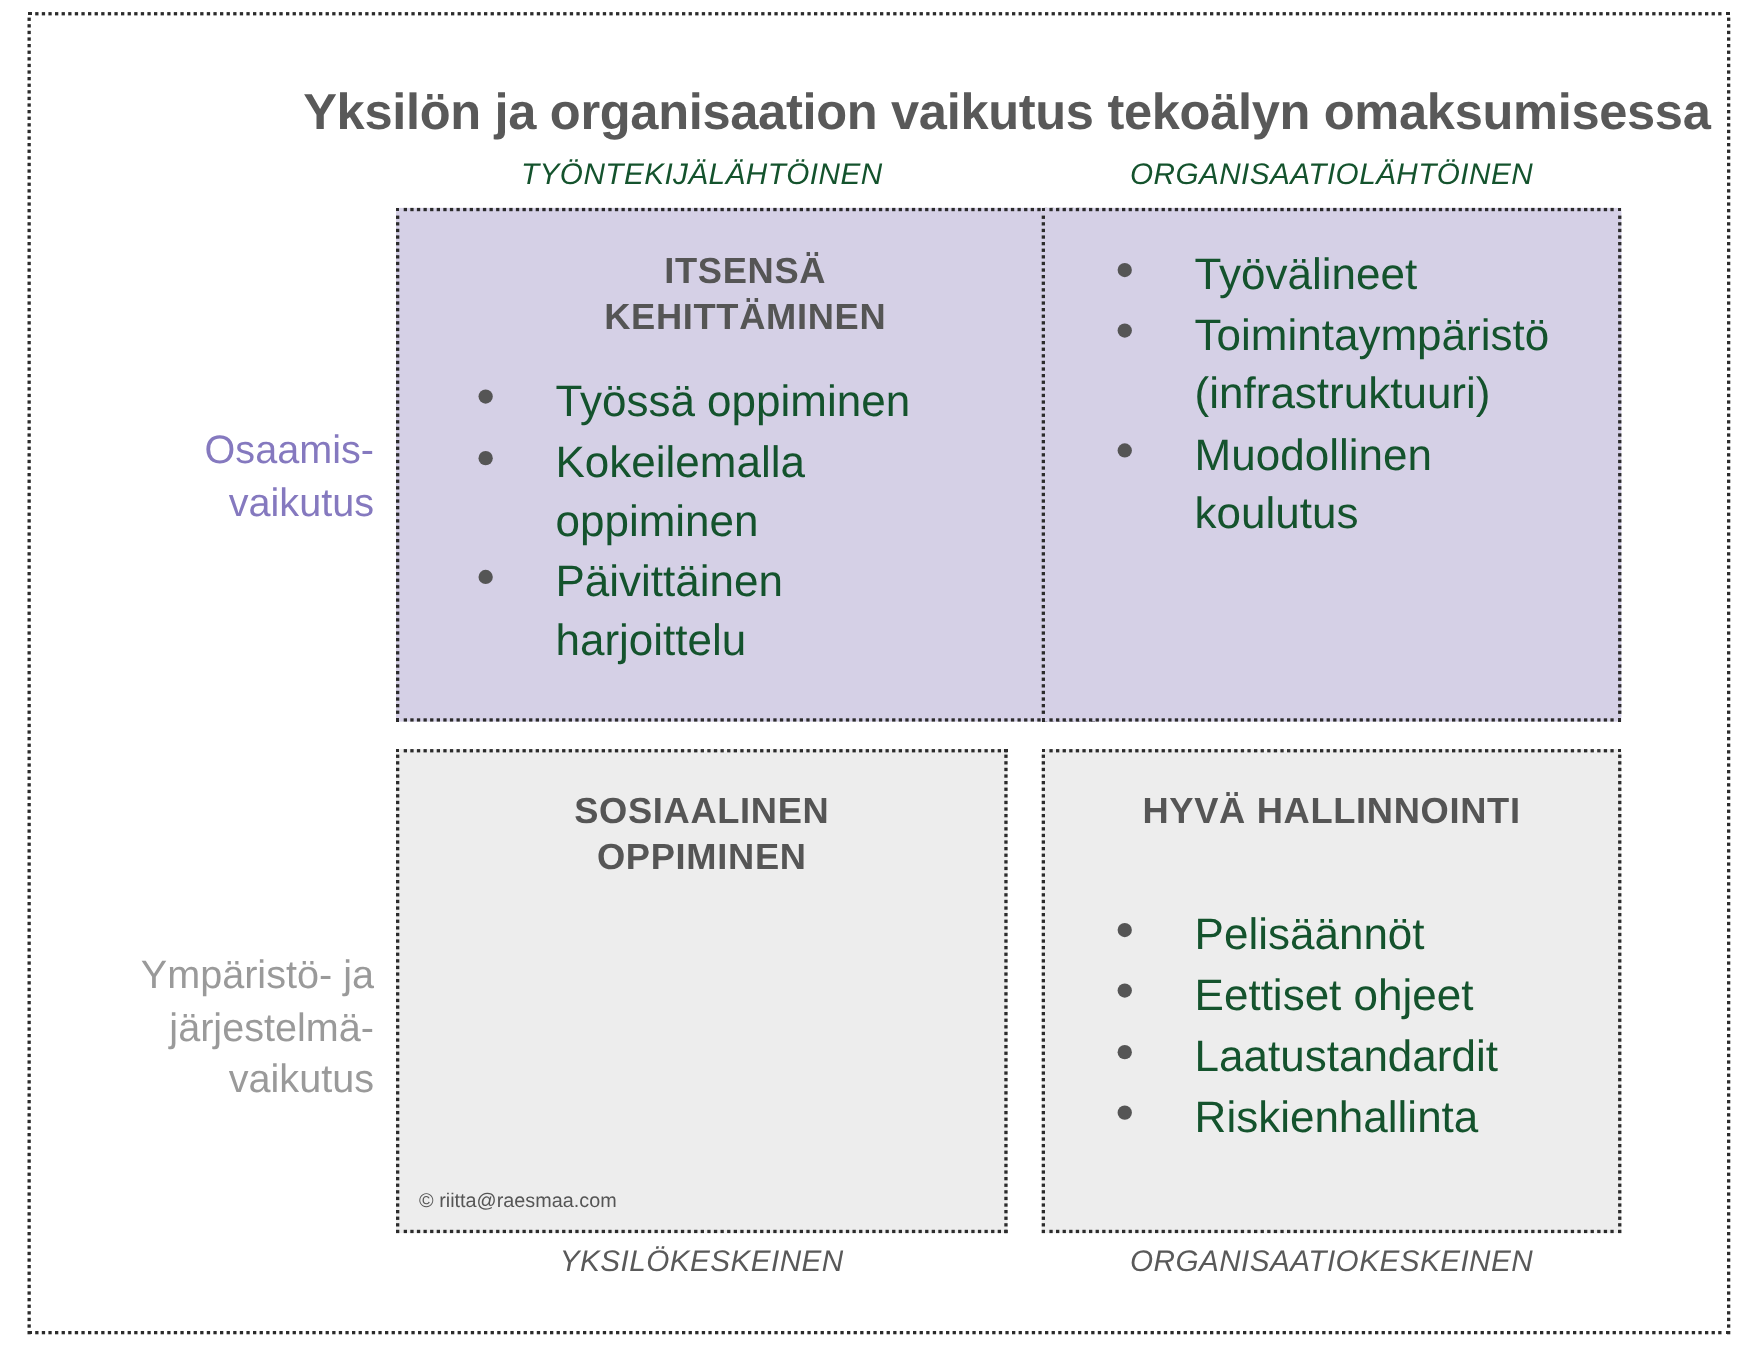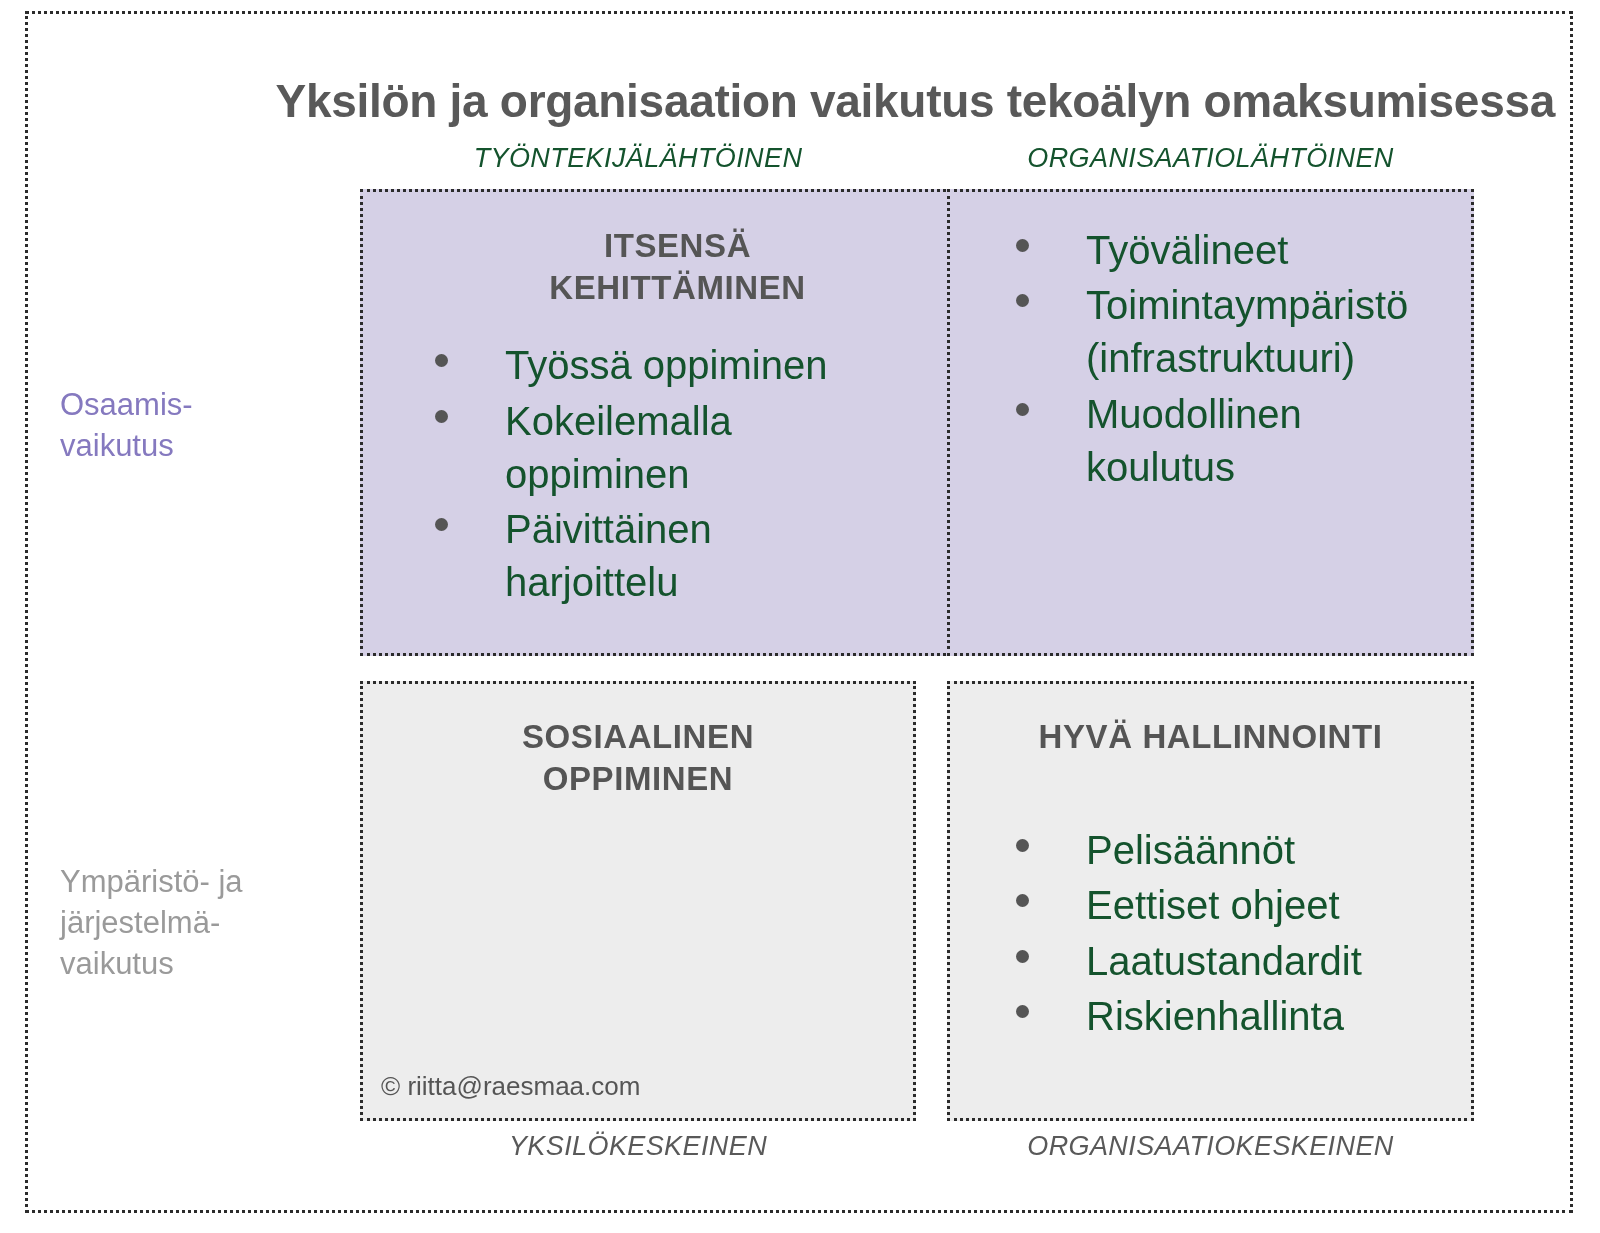--- a/index.html
+++ b/index.html
@@ -67,21 +67,22 @@
     white-space: nowrap;
   }
   .bot-head.left  { left: 360px; width: 556px; }
   .bot-head.right { left: 947px; width: 527px; }
 
   
   .row-label {
     position: absolute;
     right: 1260px;
     width: 280px;
-    font-size: 31px;
+    text-align: right;
+    font-size: 36px;
     line-height: 1.32;
     white-space: pre-line;
   }
   .row-label.r1 {
     top: 385px;
     color: #8579bf;
   }
   .row-label.r2 {
     top: 862px;
     color: #9a9a9a;
@@ -138,21 +139,21 @@
     width: 13px;
     height: 13px;
     border-radius: 50%;
     background: #555555;
   }
 
   .credit {
     position: absolute;
     left: 18px;
     bottom: 16px;
-    font-size: 26px;
+    font-size: 18px;
     color: #555555;
     white-space: nowrap;
   }
 </style>
 </head>
 <body>
 
 <div class="canvas">
 
   <div class="outer-frame"></div>

